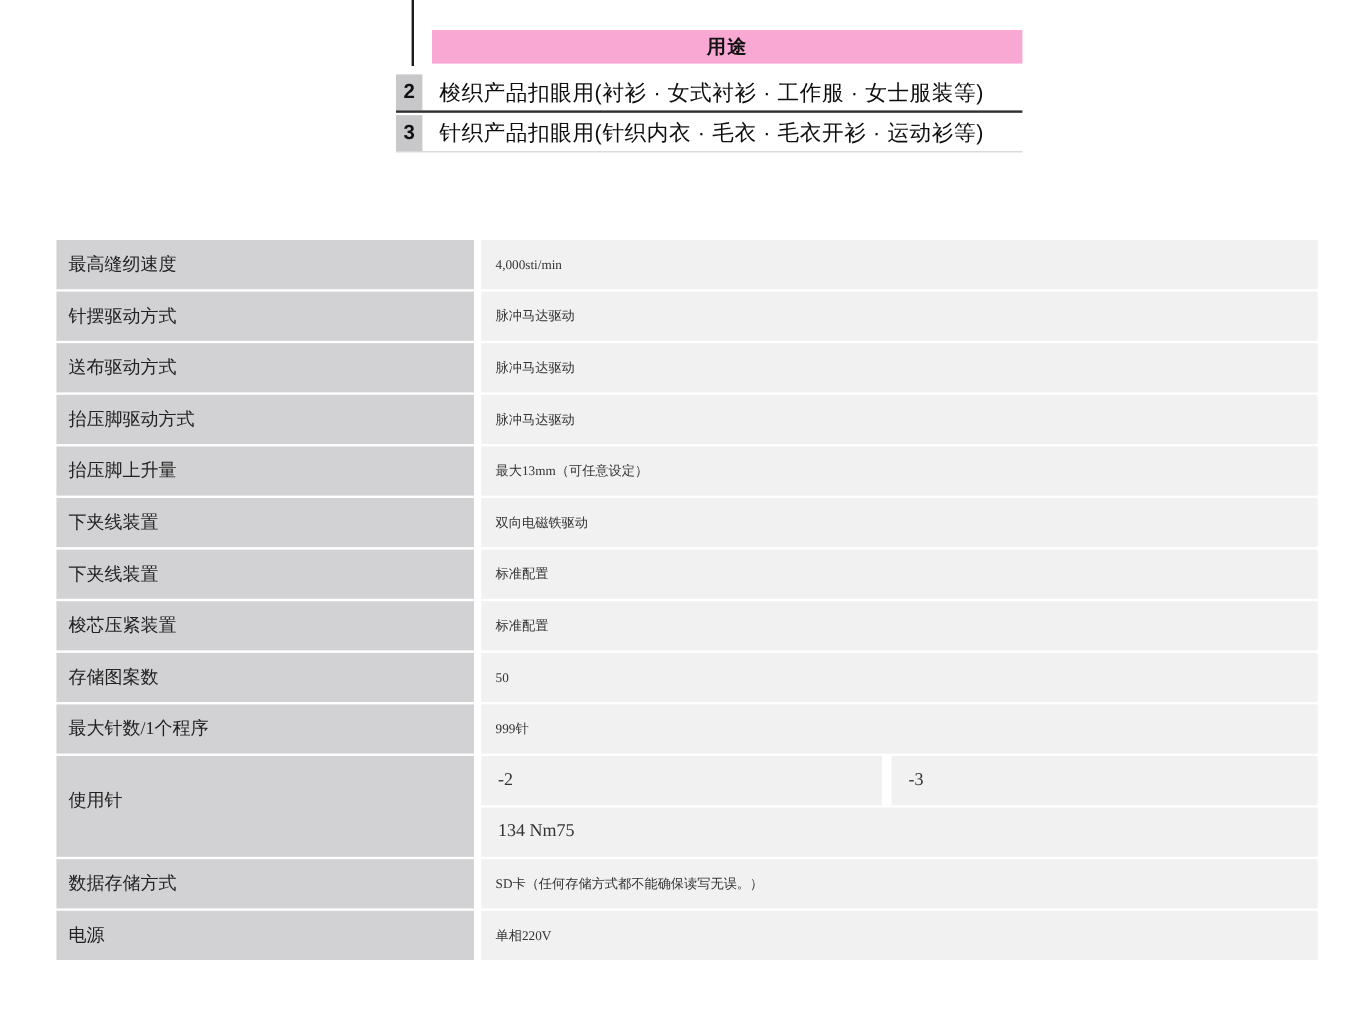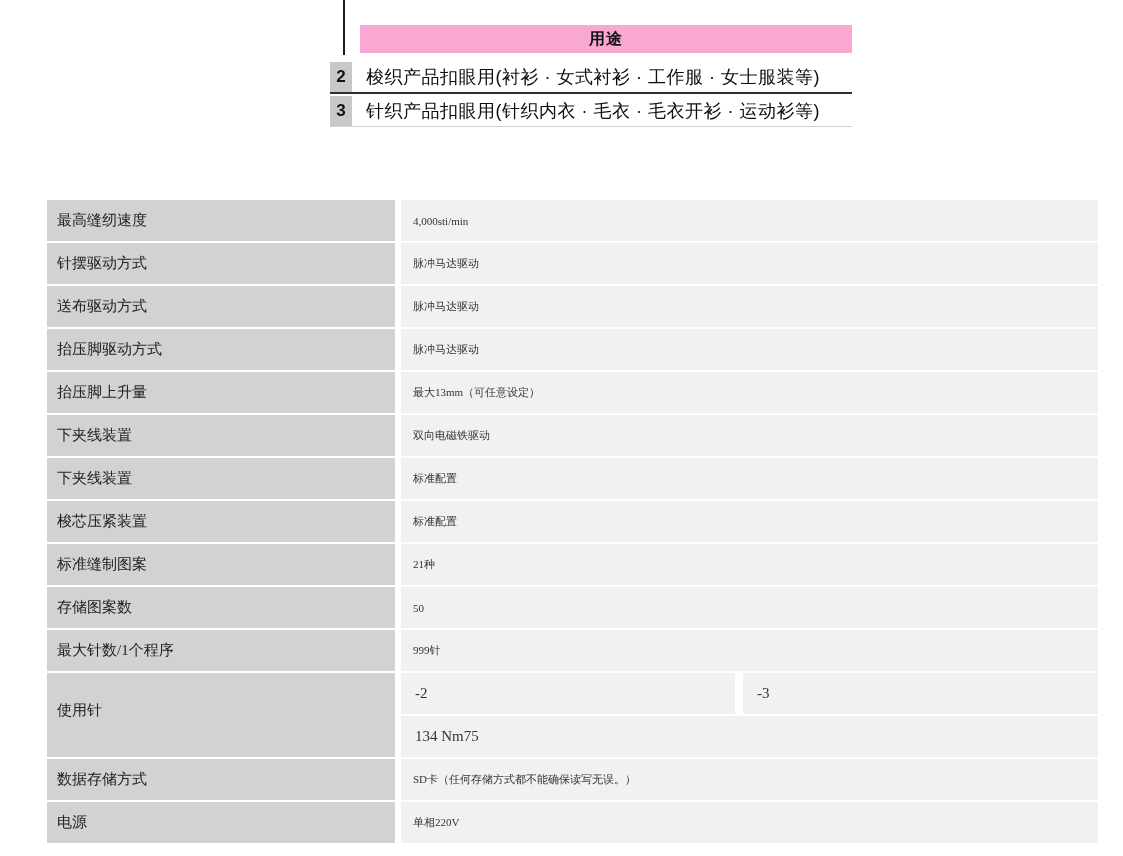--- a/index.html
+++ b/index.html
@@ -135,24 +135,20 @@
   <div class="srow">
     <div class="slabel">下夹线装置</div>
     <div class="svalue">标准配置</div>
   </div>
 
   <div class="srow">
     <div class="slabel">梭芯压紧装置</div>
     <div class="svalue">标准配置</div>
   </div>
 
-  <div class="srow">
-    <div class="slabel">标准缝制图案</div>
-    <div class="svalue">21种</div>
-  </div>
 
   <div class="srow">
     <div class="slabel">存储图案数</div>
     <div class="svalue">50</div>
   </div>
 
   <div class="srow">
     <div class="slabel">最大针数/1个程序</div>
     <div class="svalue">999针</div>
   </div>

